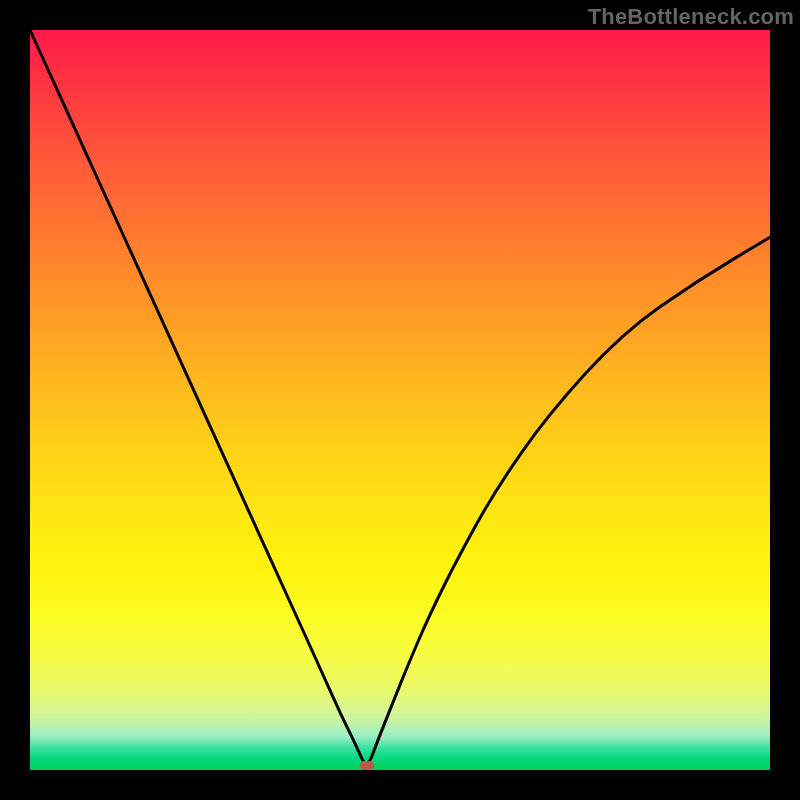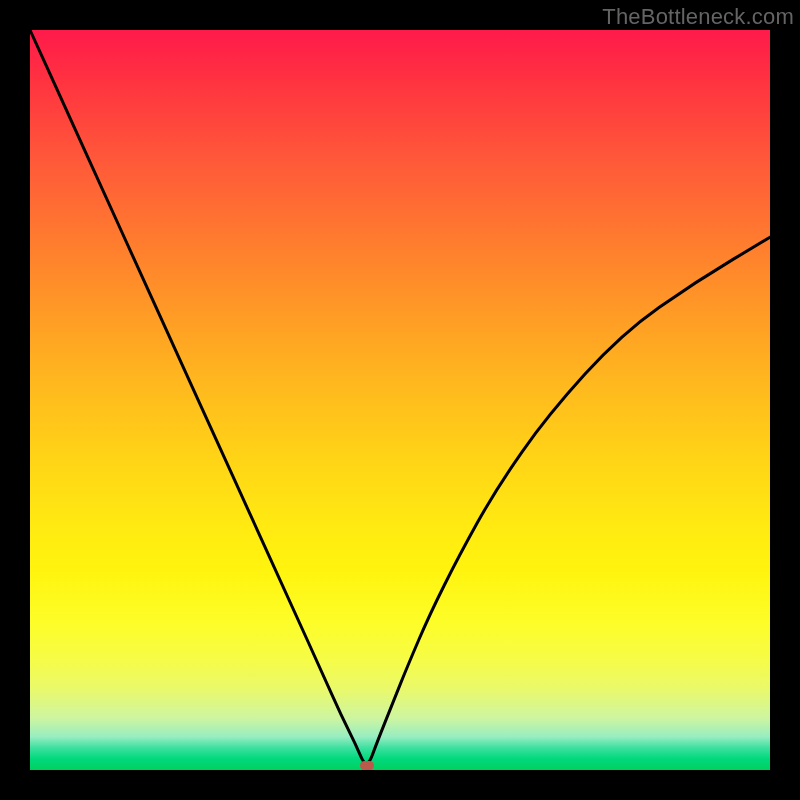--- a/index.html
+++ b/index.html
@@ -42,21 +42,21 @@
       #3de0a0 97%,
       #00d97c 98.5%,
       #00d060 100%
     );
   }
   .watermark {
     position: absolute;
     top: 4px;
     right: 6px;
     font-size: 22px;
-    font-weight: 400;
+    font-weight: 700;
     color: #646464;
     letter-spacing: 0.2px;
     user-select: none;
   }
   svg.curve {
     position: absolute;
     top: 0; left: 0;
     width: 740px;
     height: 740px;
     overflow: visible;

